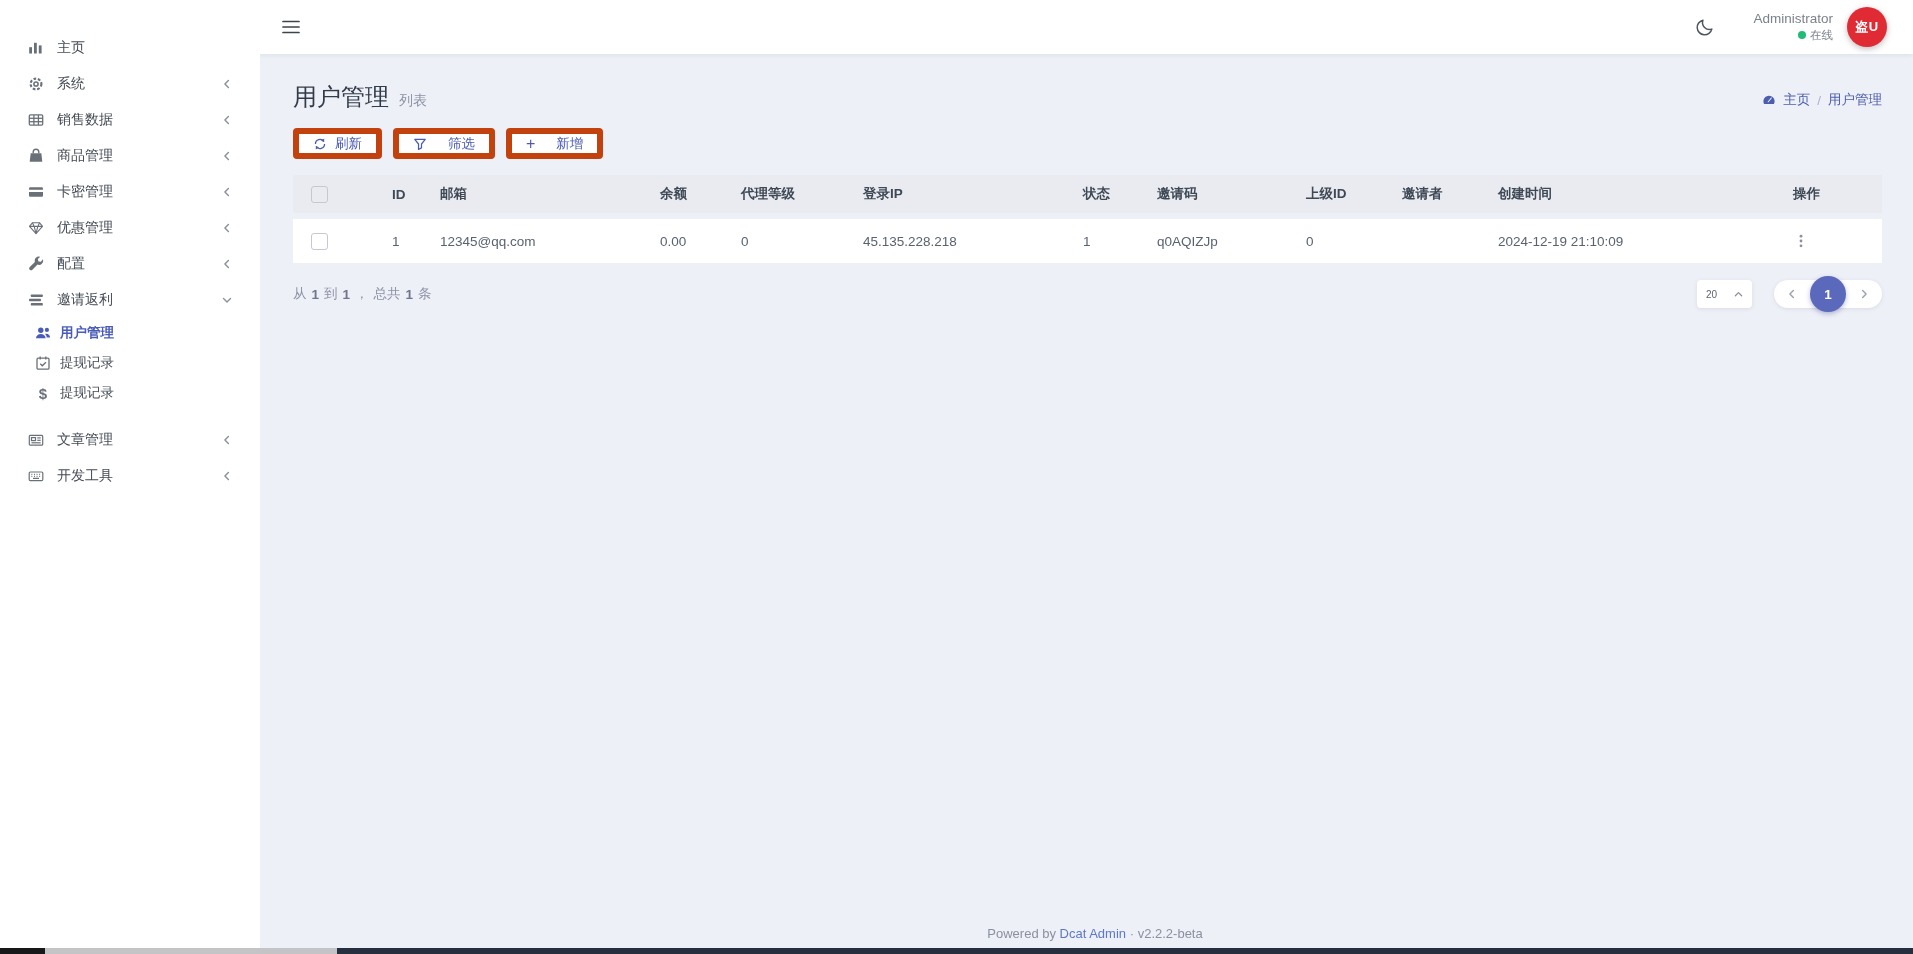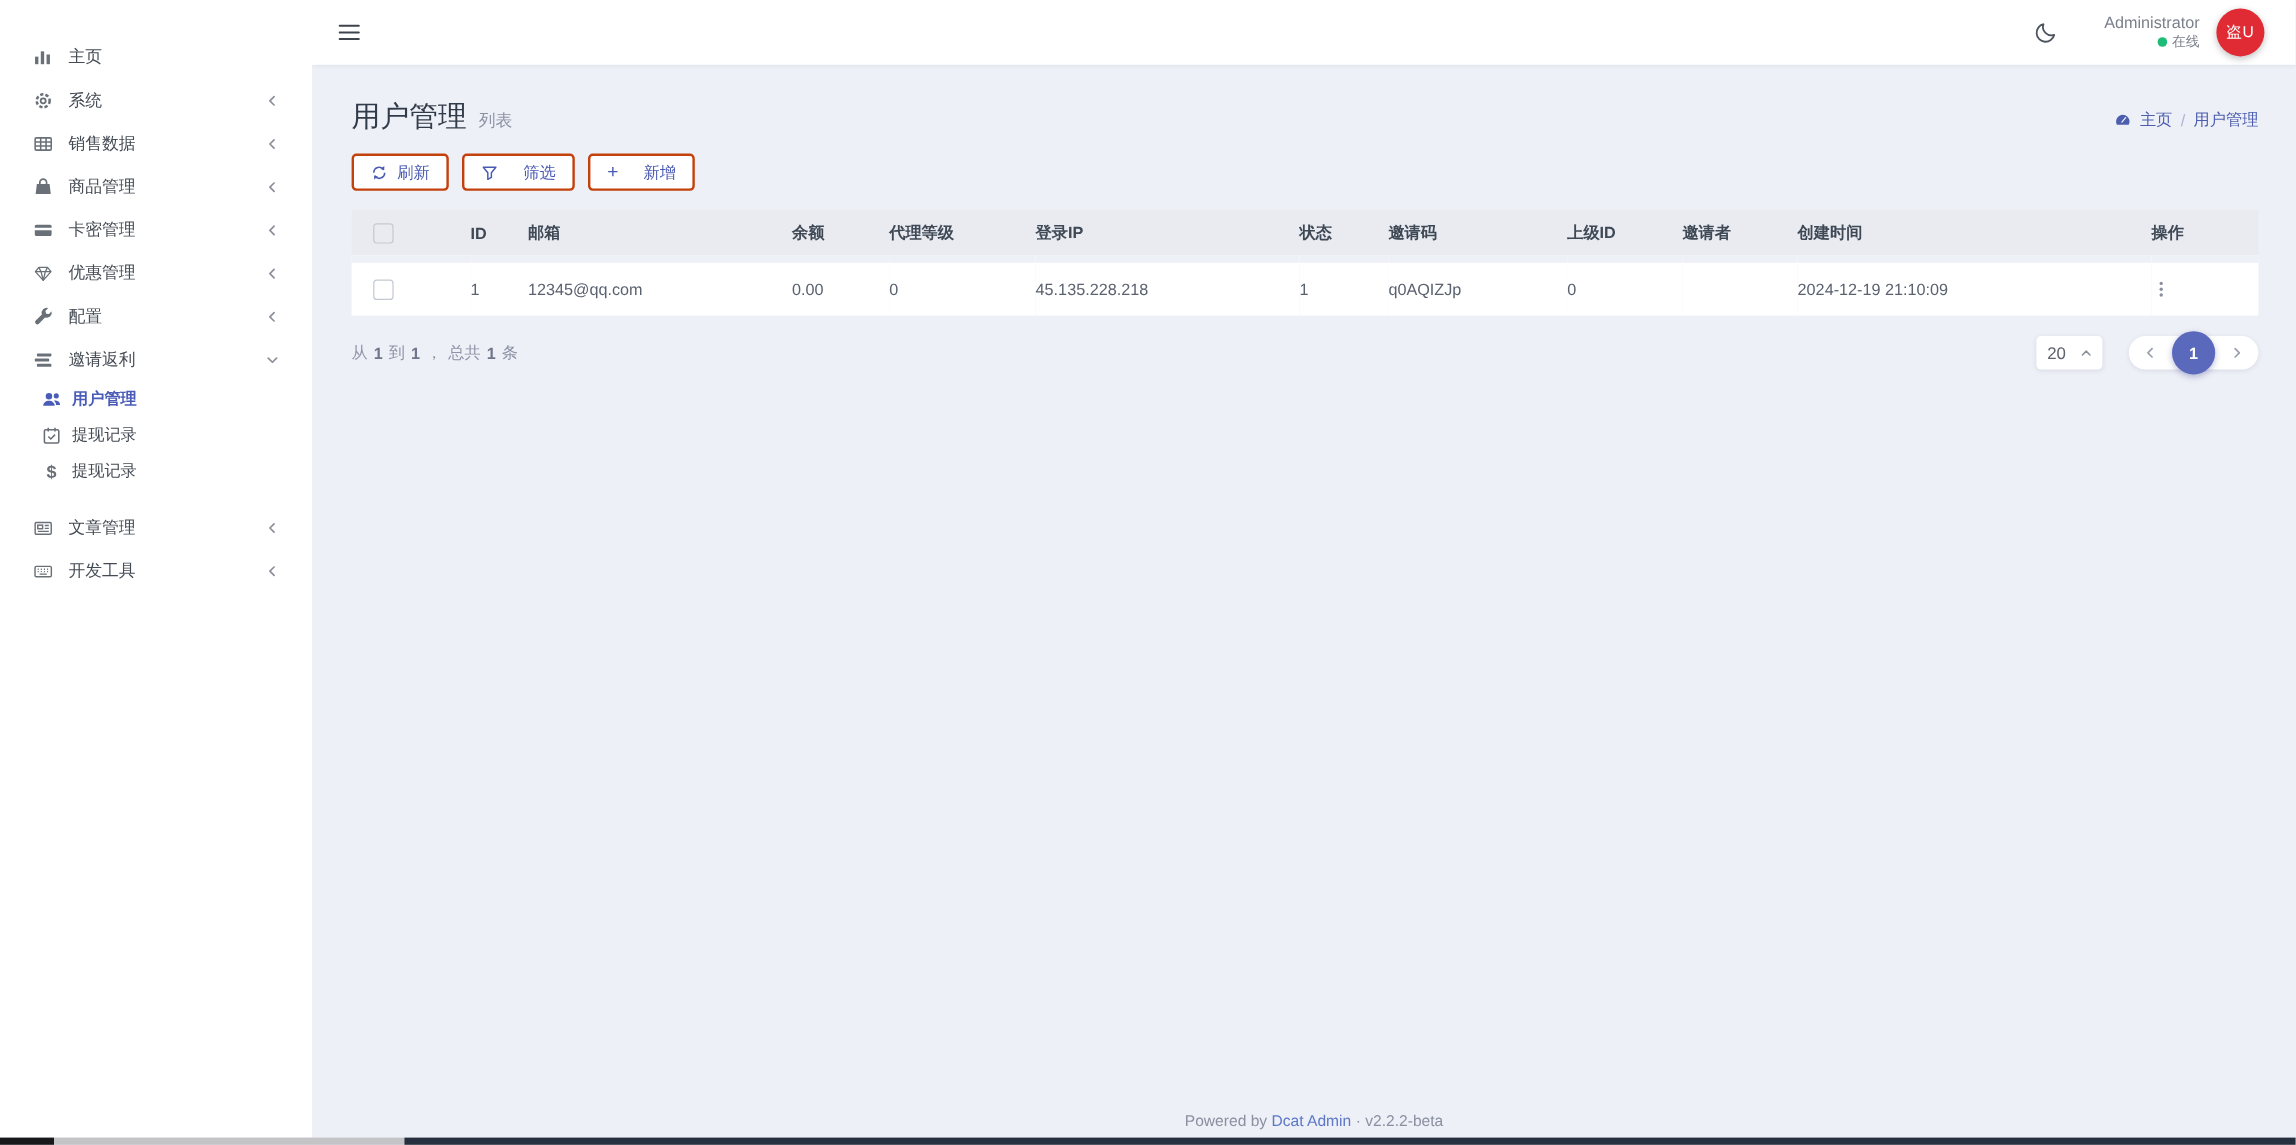--- a/index.html
+++ b/index.html
@@ -44,40 +44,40 @@
   }
   .hamburger { cursor:pointer; color:#3f444c; }
   .topbar-right { margin-left:auto; display:flex; align-items:center; }
   .moon-btn { color:#4d545e; cursor:pointer; margin-right:38px; }
   .user-meta { text-align:right; margin-right:14px; line-height:1.25; }
   .user-name { font-size:13.5px; color:#7b818c; }
   .user-status { font-size:11.5px; color:#7b818c; display:flex; align-items:center; justify-content:flex-end; gap:4px; }
   .online-dot { width:8px; height:8px; border-radius:50%; background:#1fbc77; display:inline-block; }
   .avatar {
     width:40px; height:40px; border-radius:50%; background:#e02b35;
-    color:#fff; font-size:13px; font-weight:400;
+    color:#fff; font-size:13px; font-weight:700;
     display:flex; align-items:center; justify-content:center;
     box-shadow:0 2px 6px rgba(0,0,0,0.25); cursor:pointer; letter-spacing:0.5px;
   }
 
   
   .content { position:absolute; left:260px; right:0; top:57px; }
   .content-header { display:flex; justify-content:space-between; align-items:flex-start; padding:24px 31px 0 33px; }
   .title-line { display:flex; align-items:baseline; }
   .page-title { font-size:24px; font-weight:500; color:#323b49; }
   .page-subtitle { font-size:14px; color:#8b92a3; margin-left:10px; }
   .breadcrumb { display:flex; align-items:center; gap:7px; font-size:13.5px; color:#4c5eae; margin-top:10px; }
   .breadcrumb .crumb-icon { color:#4c5eae; }
   .crumb-icon svg { width:14px; height:14px; }
   .breadcrumb .sep { color:#aab3d6; }
   .breadcrumb a { color:#4c5eae; text-decoration:none; cursor:pointer; }
 
   .toolbar { display:flex; align-items:center; padding:15px 31px 0 33px; }
   .btn {
-    height:31px; background:#fff; border:2px solid #c2410c; border-radius:4px;
+    height:31px; background:#fff; border:6px solid #c2410c; border-radius:4px;
     color:#4a5ab3; font-size:13.5px; display:inline-flex; align-items:center;
     gap:8px; padding:0 14px; cursor:pointer; font-family:inherit;
   }
   .btn svg { width:14px; height:14px; }
   .btn + .btn { margin-left:11px;gap:21px; }
   .btn-add { margin-left:auto; }
   .plus-glyph { font-size:16px; line-height:1; font-weight:400; }
 
   
   .table-wrap { margin:16px 31px 0 33px; }
@@ -101,21 +101,21 @@
   .row-actions svg { width:16px; height:16px; }
 
   
   .pager-row { display:flex; align-items:center; margin:17px 31px 0 33px; }
   .summary { font-size:13.5px; color:#8d93a6; display:flex; align-items:center; gap:5px; }
   .summary b { color:#70768b; font-weight:700; }
   .pager-controls { margin-left:auto; display:flex; align-items:center; gap:22px; }
   .page-size {
     height:28px; min-width:55px; background:#fff; border-radius:4px;
     box-shadow:0 1px 4px rgba(40,45,80,0.10); display:flex; align-items:center;
-    justify-content:space-between; padding:0 9px; font-size:14px; color:#5d636d; cursor:pointer;
+    justify-content:space-between; padding:0 9px; font-size:10px; color:#5d636d; cursor:pointer;
   }
   .page-size svg { width:9px; height:9px; color:#8a8f99; }
   .pager-pill {
     height:28px; background:#fff; border-radius:15px;
     box-shadow:0 1px 4px rgba(40,45,80,0.10);
     display:flex; align-items:center; padding:0 13px; gap:13px;
   }
   .pg-arrow { color:#9aa0ac; cursor:pointer; }
   .pg-arrow svg { width:10px; height:10px; }
   .pg-current {

